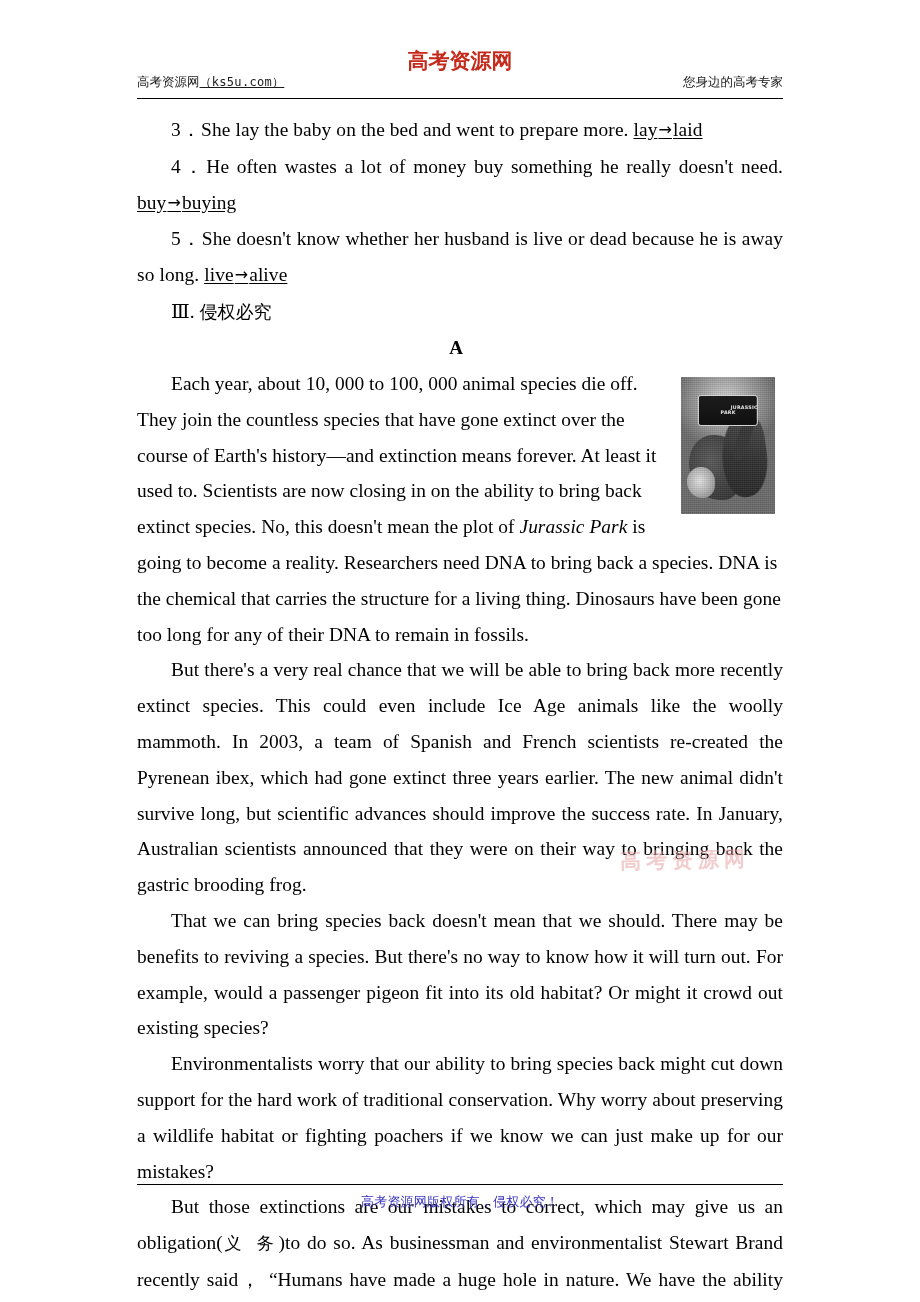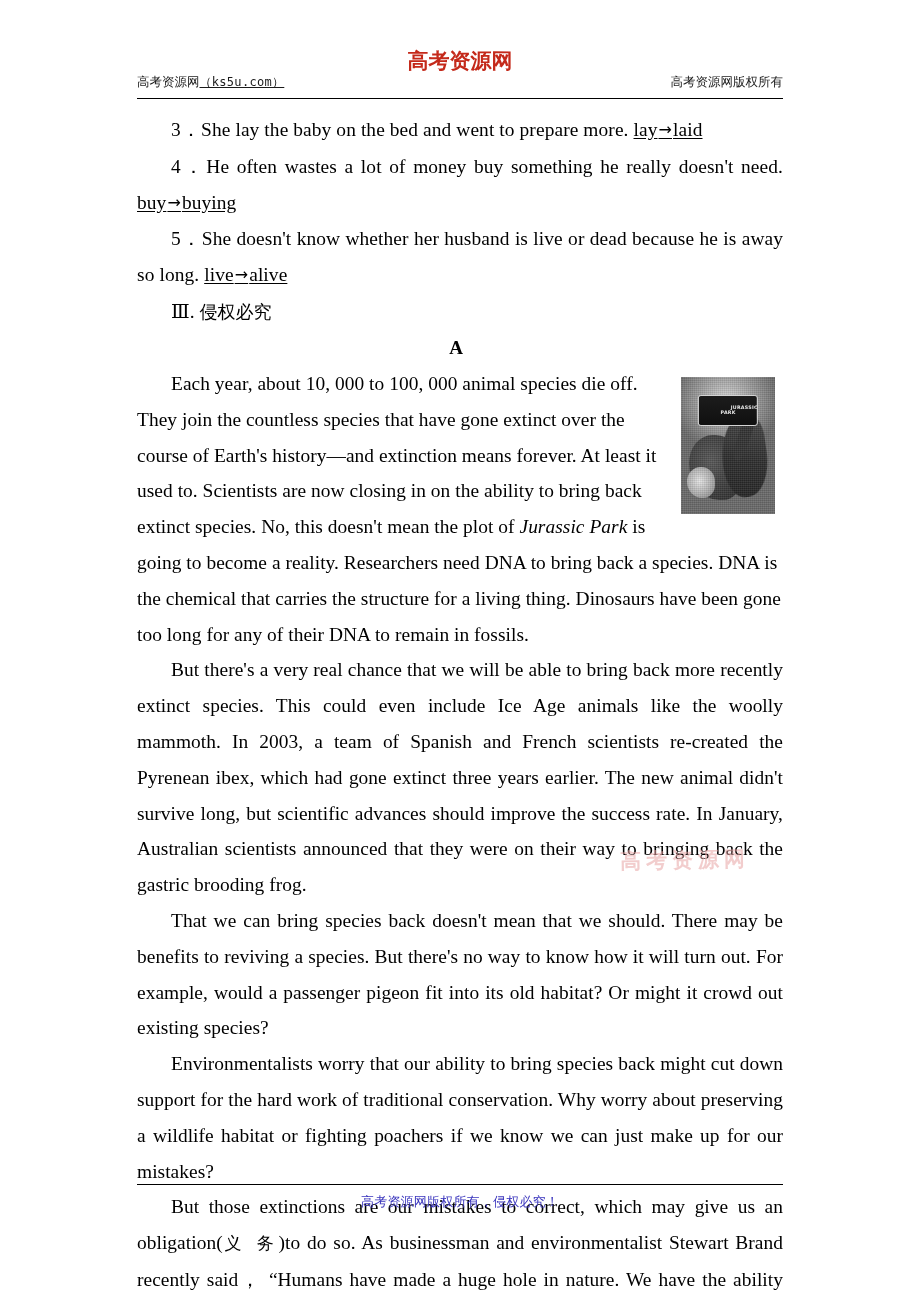--- a/index.html
+++ b/index.html
@@ -271,21 +271,21 @@
 </head>
 <body>
 
 <div class="page">
 
   <div class="header">
     <div class="header-logo">高考资源网</div>
     <div class="header-left">
       <span>高考资源网</span><span class="url">（ks5u.com）</span>
     </div>
-    <div class="header-right">高考资源网版权所有</div>
+    <div class="header-right">您身边的高考专家</div>
   </div>
   <div class="header-rule"></div>
 
   <div class="content">
 
     <p class="line qitem"><span class="num">3．</span><span>She lay the baby on the bed and went to prepare more. </span><span class="ul"><span>lay</span><span class="arrow">→</span><span>laid</span></span></p>
 
     <p class="line qitem"><span class="num">4．</span><span>He often wastes a lot of money buy something he really doesn't need. </span><span class="ul"><span>buy</span><span class="arrow">→</span><span>buying</span></span></p>
 
     <p class="line qitem"><span class="num">5．</span><span>She doesn't know whether her husband is live or dead because he is away so long. </span><span class="ul"><span>live</span><span class="arrow">→</span><span>alive</span></span></p>

